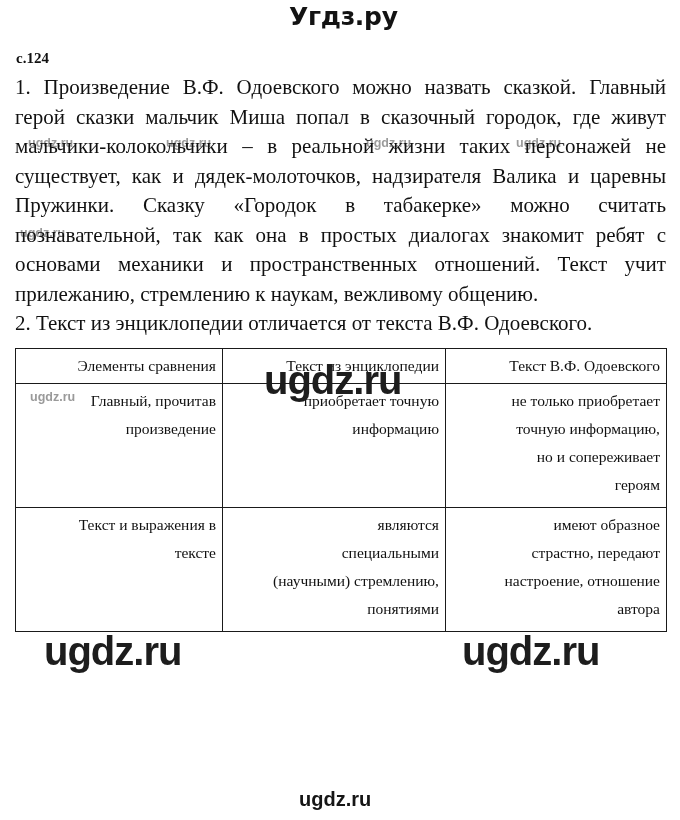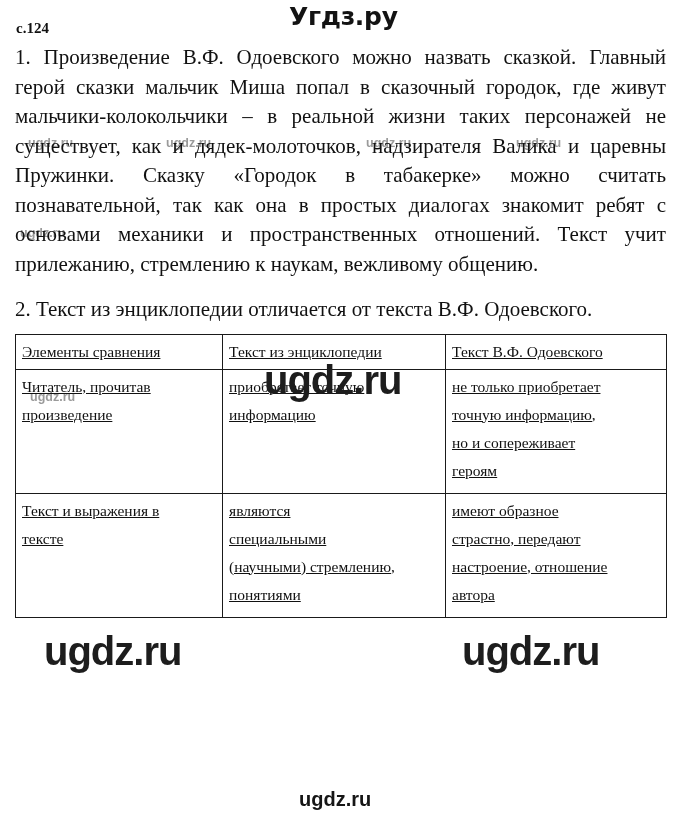--- a/index.html
+++ b/index.html
@@ -33,21 +33,21 @@
     font-weight: bold;
     font-size: 25px;
     letter-spacing: -0.3px;
     color: #131313;
   }
 
   
   .content {
     position: absolute;
     left: 15px;
-    top: 18px;
+    top: 48px;
     width: 651px;
   }
 
   .page-ref {
     font-family: "Liberation Serif", "DejaVu Serif", serif;
     font-weight: bold;
     font-size: 15px;
     line-height: 20px;
     margin: 0 0 5px 1px;
   }
@@ -55,43 +55,42 @@
   .para {
     font-size: 21px;
     line-height: 29.5px;
     text-align: justify;
     margin: 0;
     position: relative;
     z-index: 2;
   }
   .para.nojust { text-align: left; }
 
-  .para + .para { margin-top: 16px; }
+  .para + .para { margin-top: 0px; }
 
   .gap-before-table { margin-top: 4px; }
 
   
   .cmp-table {
     width: 651px;
     border-collapse: collapse;
     margin-top: 9px;
     table-layout: fixed;
     position: relative;
     z-index: 2;
     background: transparent;
   }
   .cmp-table td, .cmp-table th {
     border: 1px solid #1a1a1a;
-    text-align: left;
+    text-align: right;
     vertical-align: top;
     font-size: 15.5px;
     line-height: 28px;
     font-weight: normal;
     padding: 3px 6px 8px 6px;
-    text-decoration: underline;
   }
   .cmp-table th { padding-bottom: 3px; }
   .cmp-table col.c1 { width: 207px; }
   .cmp-table col.c2 { width: 223px; }
   .cmp-table col.c3 { width: 221px; }
 
   .cell-lines span { display: block; }
 
   
   .tail {
@@ -161,21 +160,21 @@
         <th>Элементы сравнения</th>
         <th>Текст из энциклопедии</th>
         <th>Текст В.Ф. Одоевского</th>
       </tr>
     </thead>
     <tbody>
 
 
       <tr>
         <td class="cell-lines">
-          <span>Читатель, прочитав</span>
+          <span>Главный, прочитав</span>
           <span>произведение</span>
         </td>
         <td class="cell-lines">
           <span>приобретает точную</span>
           <span>информацию</span>
         </td>
         <td class="cell-lines">
           <span>не только приобретает</span>
           <span>точную информацию,</span>
           <span>но и сопереживает</span>

